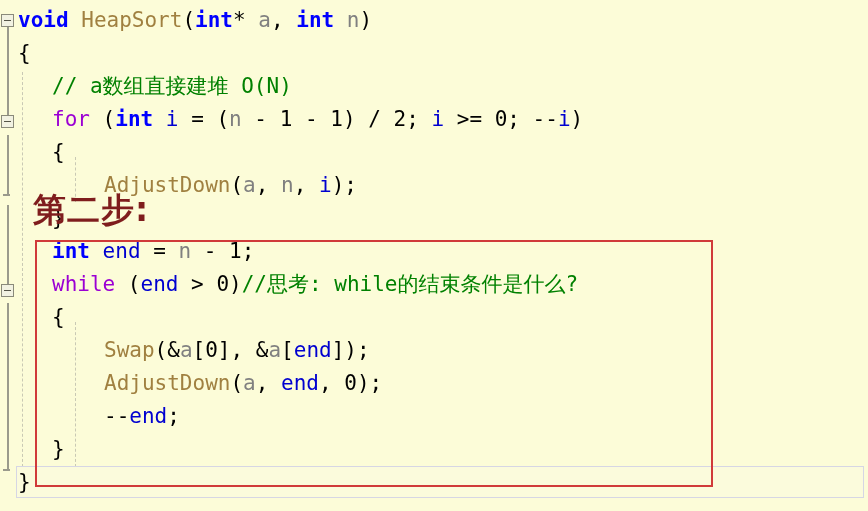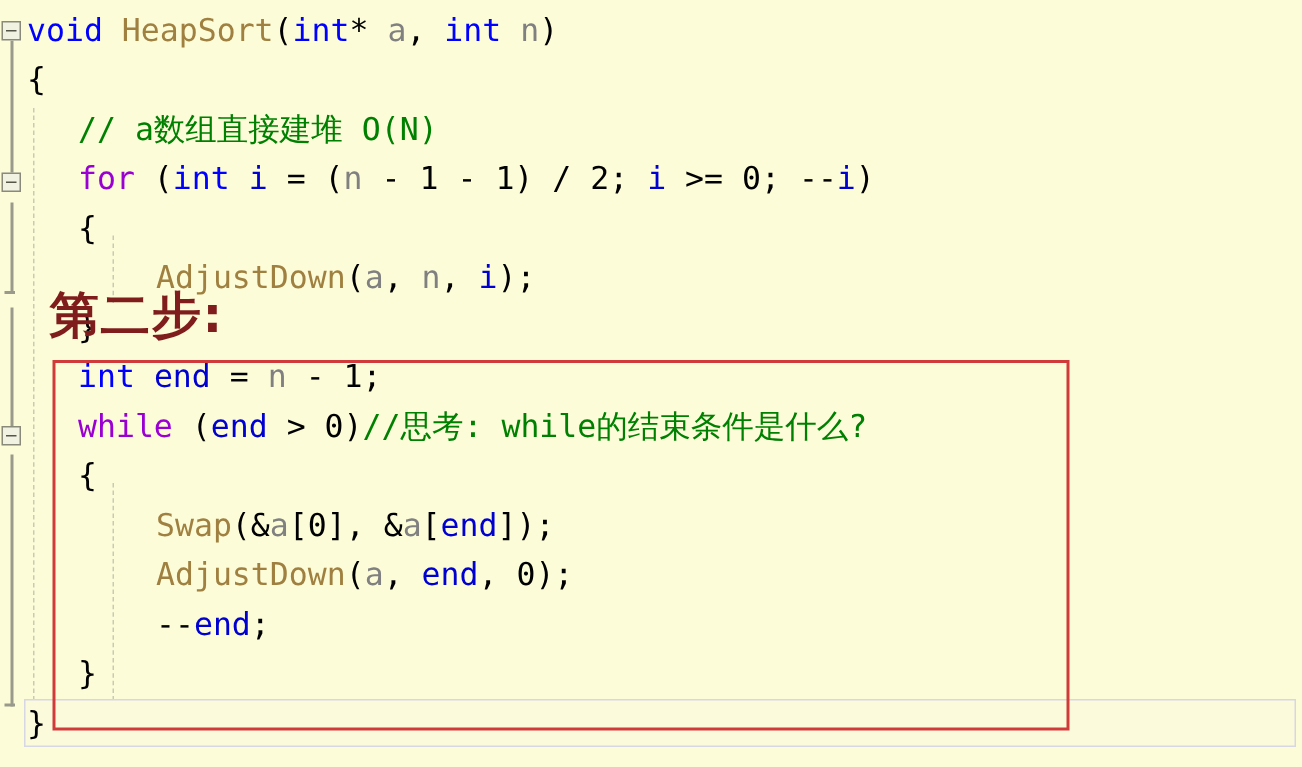--- a/index.html
+++ b/index.html
@@ -57,21 +57,21 @@
   .line{
     position:absolute;
     left:0;width:868px;height:33px;
     white-space:pre;
     font-size:21px;
     line-height:33px;
   }
 
   
   .kw      {color:#9b00d3;}   
-  .type    {color:#0000ff;}   
+  .type    {color:#0000ff;font-weight:bold;}   
   .fn      {color:#a08040;}   
   .var     {color:#0000d0;}   
   .param   {color:#808080;}   
   .num     {color:#000000;}
   .punc    {color:#000000;}
   .cmt     {color:#008000;}
   .brace   {color:#000000;}
 
   
   .curline{

